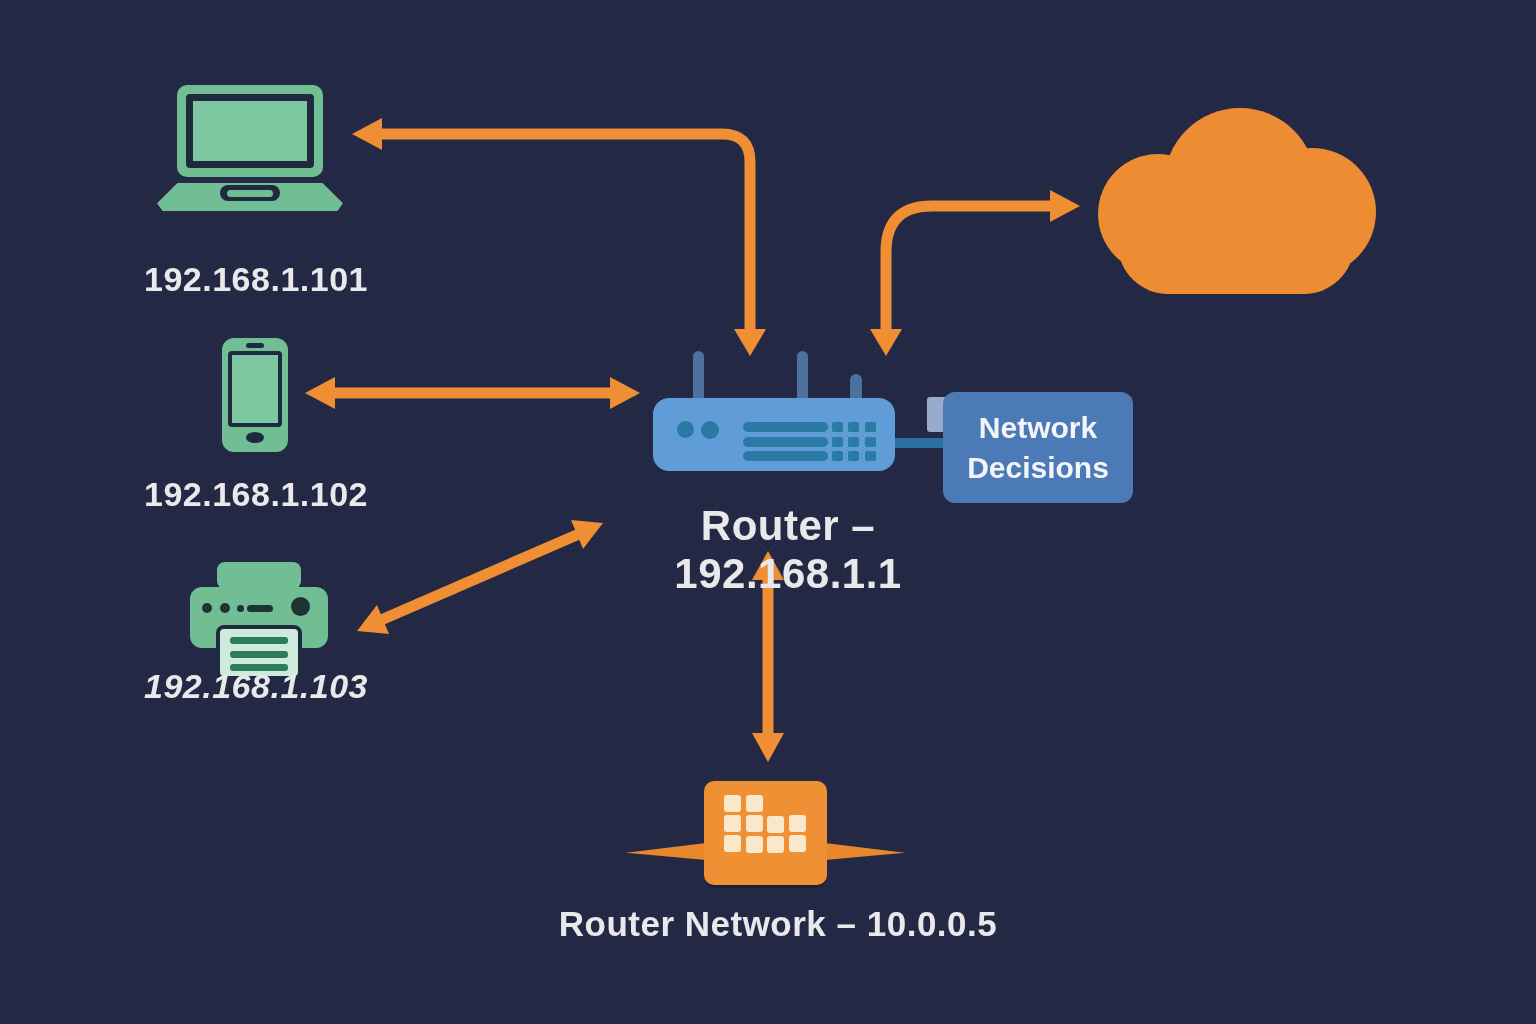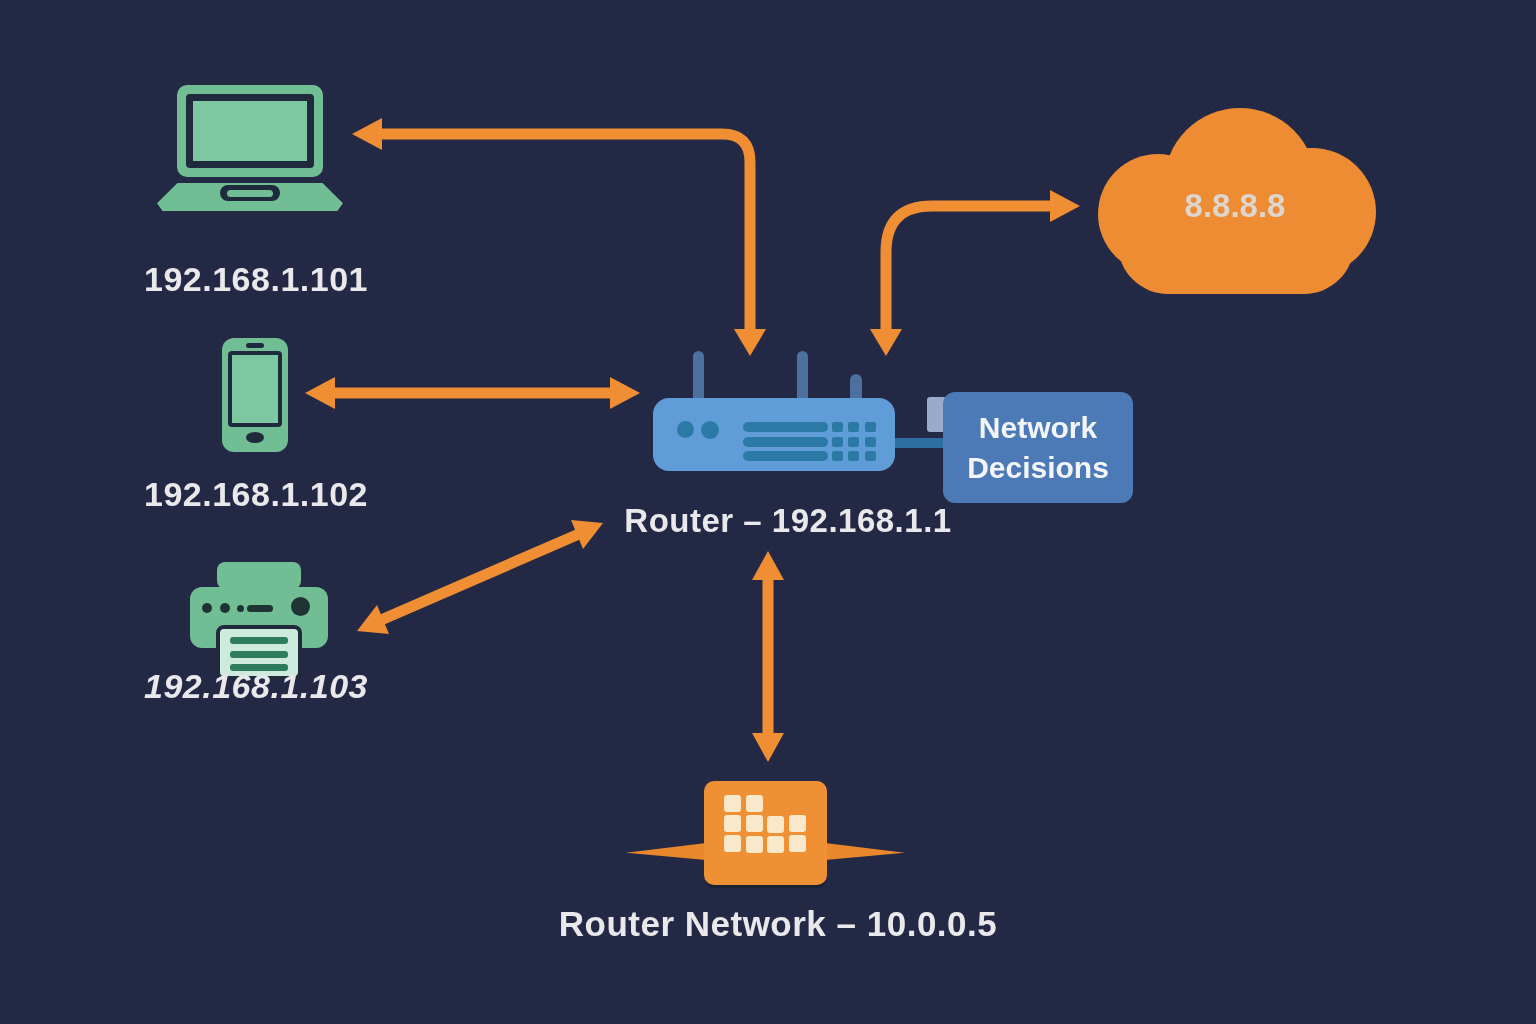--- a/index.html
+++ b/index.html
@@ -10,21 +10,21 @@
     background-size:8px 8px;
     font-family:"Liberation Sans", sans-serif;
   }
   .abs{position:absolute;}
   .arrows{position:absolute;left:0;top:0;width:1536px;height:1024px;}
 
   
   .label{position:absolute; color:#E9E8EB; font-weight:700; text-align:center; letter-spacing:0.5px;}
   .ip{left:76px; width:360px; font-size:34px;}
   .ip1{top:229px;margin-top:31px;} .ip2{top:475px;} .ip3{top:667px;font-style:italic;}
-  .router-label{left:588px; width:400px; top:502px; font-size:33px;}
+  .router-label{left:588px; width:400px; top:502px; font-size:42px;}
   .other-label{left:528px; width:500px; top:904px; font-size:35px;}
 
   
   .laptop{left:157px; top:85px; width:186px; height:126px;}
   .laptop div{position:absolute;}
   .lp-scr-o{left:20px; top:0; width:146px; height:92px; background:#71BE95; border-radius:10px;}
   .lp-scr-d{left:29px; top:9px; width:128px; height:74px; background:#1F2A3E; border-radius:4px;}
   .lp-scr-i{left:36px; top:16px; width:114px; height:60px; background:#7DC8A1;}
   .lp-base{left:0; top:98px; width:186px; height:28px; background:#71BE95;
     clip-path:polygon(11% 0,89% 0,100% 72%,97% 100%,3% 100%,0 72%);}
@@ -183,21 +183,20 @@
     <span>Network</span>
     <span>Decisions</span>
   </div>
 
   <div class="abs cloud">
     <div class="lobe cl-l"></div>
     <div class="lobe cl-t"></div>
     <div class="lobe cl-r"></div>
     <div class="cl-b"></div>
     <div class="cloud-text">
-      <div>8.8.8.8</div>
     </div>
   </div>
 
   <div class="flare flare-l"></div>
   <div class="flare flare-r"></div>
   <div class="abs on-box">
     <div class="sq sq11"></div>
     <div class="sq sq12"></div>
     <div class="sq sq21"></div>
     <div class="sq sq22"></div>

